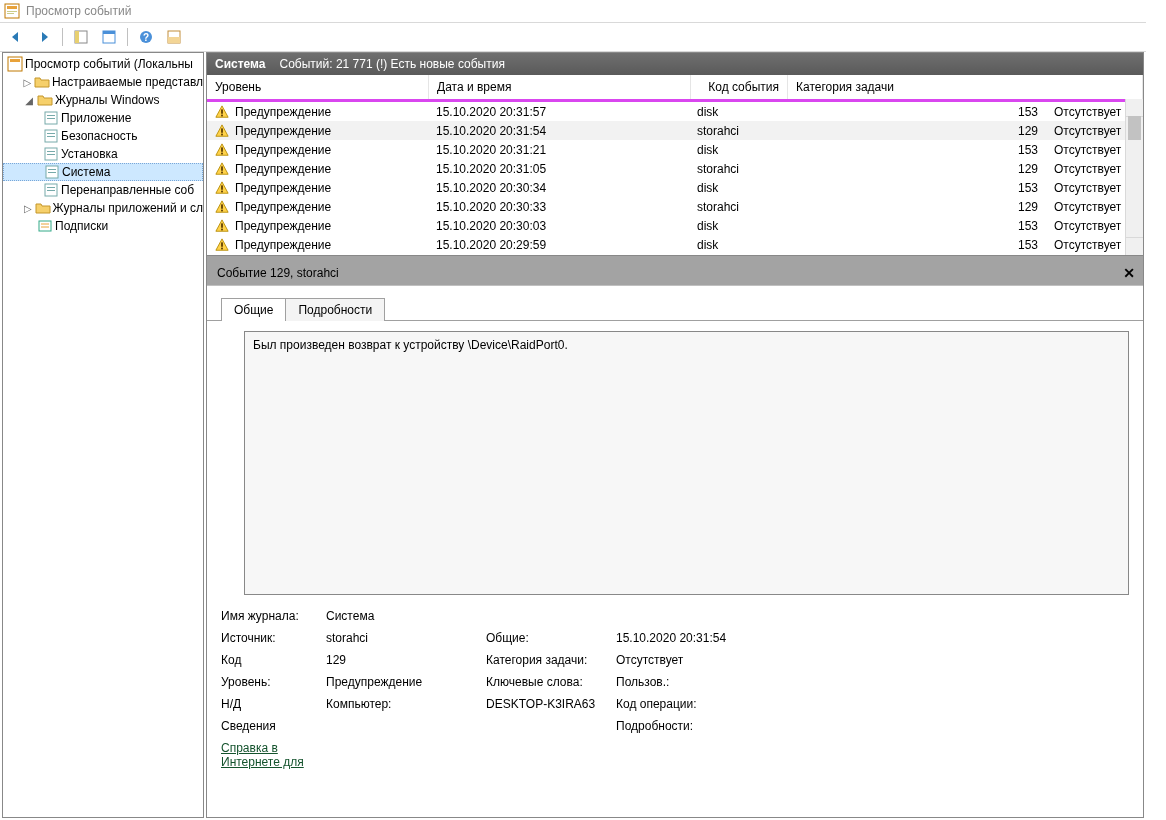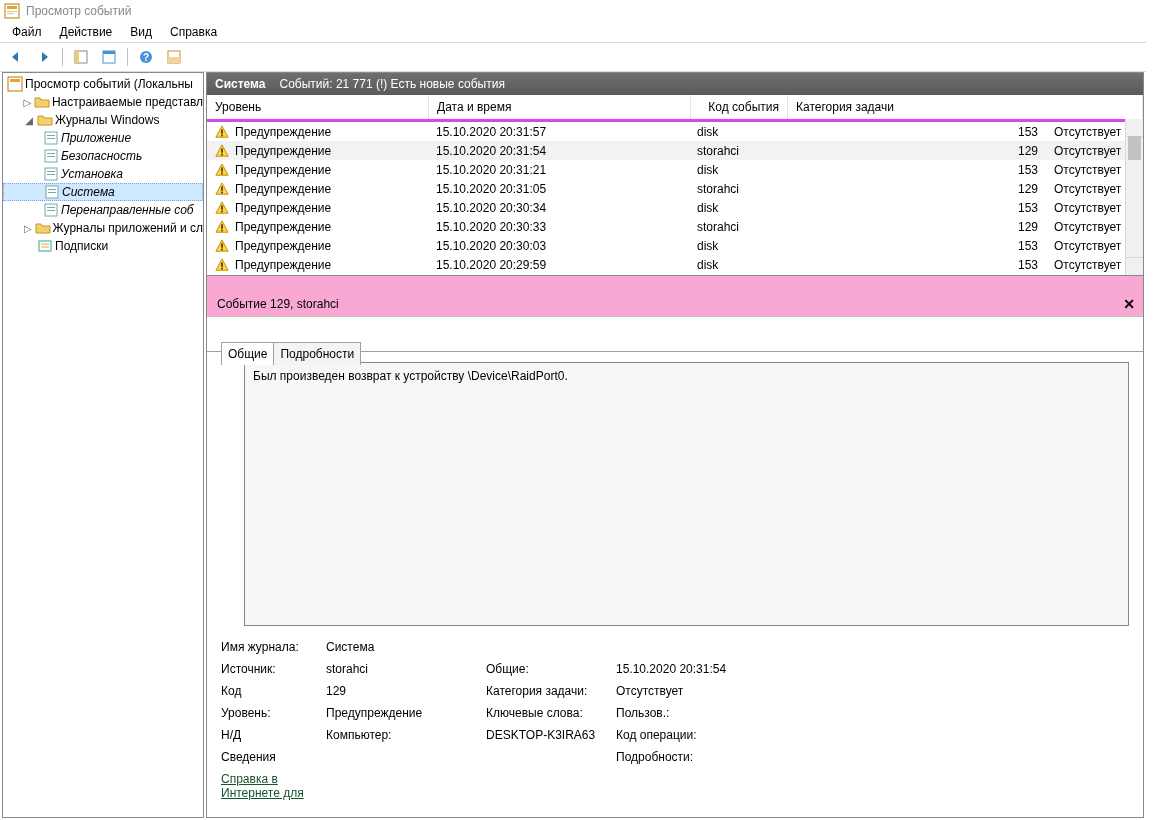--- a/index.html
+++ b/index.html
@@ -9,21 +9,21 @@
   .menubar{height:20px;display:flex;align-items:center;padding:0 4px;gap:2px;}
   .menubar span{padding:2px 8px;cursor:default;}
   .toolbar{height:24px;border-top:1px solid #d9d9d9;border-bottom:1px solid #d9d9d9;display:flex;align-items:center;padding:2px 4px;gap:4px;}
   .toolbtn{width:22px;height:22px;display:flex;align-items:center;justify-content:center;border:1px solid transparent;}
   .tool-sep{width:1px;height:18px;background:#c0c0c0;margin:0 2px;}
   .body{flex:1;display:flex;min-height:0;}
   .sidebar{width:200px;border:1px solid #888;margin:0 2px 2px 2px;overflow:hidden;background:#fff;}
   .tree{padding:2px 0;}
   .tree-row{display:flex;align-items:center;height:18px;padding-left:4px;gap:2px;white-space:nowrap;cursor:default;}
   .tree-row.indent1{padding-left:20px;}
-  .tree-row.indent2{padding-left:40px;font-style:italic;}
+  .tree-row.indent2{padding-left:40px;}
   .tree-row.selected{background:#cde8ff;border:1px dotted #7aa7d7;height:16px;}
   .exp{width:12px;height:12px;display:inline-flex;align-items:center;justify-content:center;color:#666;font-size:10px;}
   .ticon{width:16px;height:16px;display:inline-flex;align-items:center;justify-content:center;}
   .main{flex:1;display:flex;flex-direction:column;border:1px solid #888;margin:0 2px 2px 0;min-width:0;}
   .pane-hdr{height:22px;background:linear-gradient(#6f6f6f,#5a5a5a);color:#fff;display:flex;align-items:center;padding:0 8px;gap:14px;font-size:12px;}
   .pane-hdr .strong{font-weight:600;}
   .grid-wrap{height:180px;border-bottom:1px solid #888;display:flex;flex-direction:column;min-height:0;position:relative;}
   .grid-head{display:flex;height:24px;background:#fff;border-bottom:3px solid #d946ef;flex:none;}
   .gh{border-right:1px solid #e5e5e5;padding:4px 8px;display:flex;align-items:center;}
   .c-lvl{width:205px;}
@@ -35,24 +35,24 @@
   .gr{display:flex;height:19px;align-items:center;}
   .gr.sel{background:#f2f2f2;}
   .gc{padding:0 8px;white-space:nowrap;overflow:hidden;}
   .gc.c-lvl{display:flex;align-items:center;gap:6px;}
   .gc.c-code{text-align:right;justify-content:flex-end;display:flex;}
   .warn-ico{width:14px;height:14px;display:inline-flex;}
   .scroll-v{position:absolute;right:0;top:24px;bottom:0;width:17px;background:#f0f0f0;border-left:1px solid #d9d9d9;}
   .scroll-v::before{content:"";position:absolute;top:0;left:0;right:0;height:17px;background:#f0f0f0;border-bottom:1px solid #d9d9d9;}
   .scroll-v::after{content:"";position:absolute;bottom:0;left:0;right:0;height:17px;background:#f0f0f0;border-top:1px solid #d9d9d9;}
   .scroll-thumb{position:absolute;top:17px;left:2px;right:2px;height:24px;background:#c2c2c2;}
-  .detail-hdr{height:24px;background:#f9a8d4;border-bottom:1px solid #c0c0c0;display:flex;align-items:center;justify-content:space-between;padding:16px 6px 0 10px;}
+  .detail-hdr{height:24px;background:#a3a3a3;border-bottom:1px solid #c0c0c0;display:flex;align-items:center;justify-content:space-between;padding:5px 6px 0 10px;}
   .close-x{width:16px;height:16px;font-weight:bold;font-size:14px;display:flex;align-items:center;justify-content:center;cursor:default;}
   .tabs{display:flex;align-items:flex-end;height:28px;padding:6px 10px 0 14px;gap:0;border-bottom:1px solid #a0a0a0;background:#fff;}
-  .tab{padding:4px 6px;border:1px solid #a0a0a0;border-bottom:none;background:#fff;position:relative;top:14px;margin-right:-1px;cursor:default;}
+  .tab{padding:4px 12px;border:1px solid #a0a0a0;border-bottom:none;background:#fff;position:relative;top:1px;margin-right:-1px;cursor:default;}
   .tab.active{background:#fff;z-index:2;}
   .tab:not(.active){background:#f4f4f4;}
   .detail-body{flex:1;display:flex;flex-direction:column;padding:10px 14px;gap:14px;min-height:0;}
   .msgbox{border:1px solid #888;background:#f7f7f7;height:250px;padding:6px 8px;overflow:auto;margin-left:23px;}
   .props{display:grid;grid-template-columns:95px 150px 120px 1fr;row-gap:8px;column-gap:10px;}
   .props .lbl{white-space:nowrap;}
   .link{color:#14532d;text-decoration:underline;cursor:pointer;}
   svg{display:block;}
 </style>
 </head>
@@ -65,26 +65,20 @@
       <svg width="16" height="16" viewBox="0 0 16 16">
           <rect x="1" y="1" width="14" height="14" fill="#fff" stroke="#c07800"></rect>
           <rect x="3" y="3" width="10" height="3" fill="#e8a23a"></rect>
           <rect x="3" y="8" width="10" height="1" fill="#cc8"></rect>
           <rect x="3" y="10" width="7" height="1" fill="#cc8"></rect>
         </svg>
     </span>
     <span>Просмотр событий</span>
   </div>
 
-  <div class="menubar">
-    <span>Файл</span>
-    <span>Действие</span>
-    <span>Вид</span>
-    <span>Справка</span>
-  </div>
 
   <div class="toolbar">
     <div class="toolbtn">
         <svg width="16" height="16" viewBox="0 0 16 16">
           <path d="M10 3 L4 8 L10 13 Z" fill="#2a7ab6"></path>
         </svg>
       </div>
     <div class="toolbtn">
         <svg width="16" height="16" viewBox="0 0 16 16">
           <path d="M6 3 L12 8 L6 13 Z" fill="#2a7ab6"></path>

